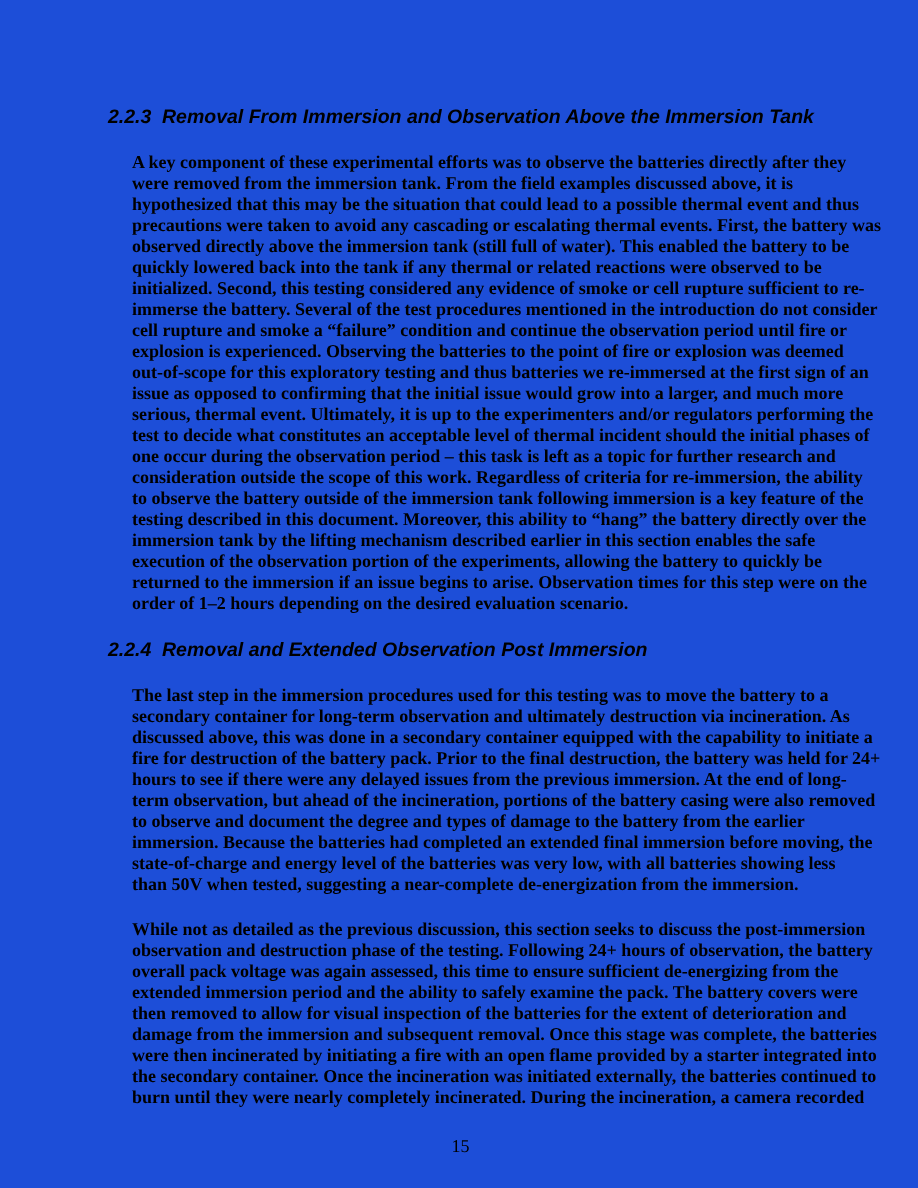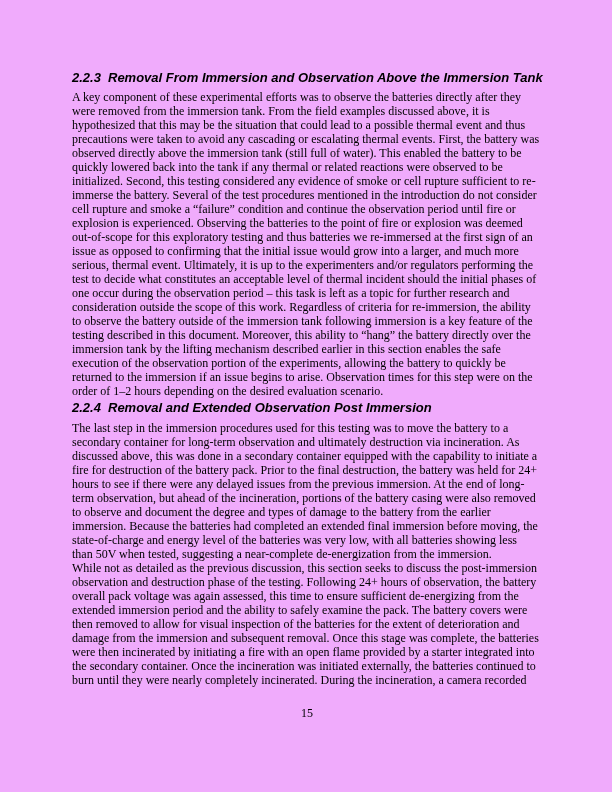--- a/index.html
+++ b/index.html
@@ -4,21 +4,21 @@
 <style>
   html, body {
     margin: 0;
     padding: 0;
     background: #ffffff;
   }
   .page {
     position: relative;
     width: 612px;
     height: 792px;
-    background: #f0abfc;
+    background: #1d4ed8;
     color: #000000;
     font-family: "Liberation Serif", serif;
     overflow: hidden;
   }
   .content {
     position: absolute;
     left: 72px;
     top: 0;
     width: 470px;
   }
@@ -34,21 +34,22 @@
   .hnum { display: inline-block; }
   .num-wide   { width: 36px; }
   .num-narrow { width: 23px; }
   .h223 { margin-top: 70px; margin-bottom: 5px; }
   .h224 { margin-top: 2px;  margin-bottom: 6px; }
   .h23  { margin-top: 9px;  margin-bottom: 7px; }
   .para {
     font-size: 12px;
     line-height: 14px;
     white-space: pre;
-    margin: 0;
+    margin: 16px;
+    font-weight: bold;
   }
   .page-number {
     margin-top: 19px;
     text-align: center;
     font-size: 12px;
     line-height: 14px;
   }
 </style>
 </head>
 <body>

